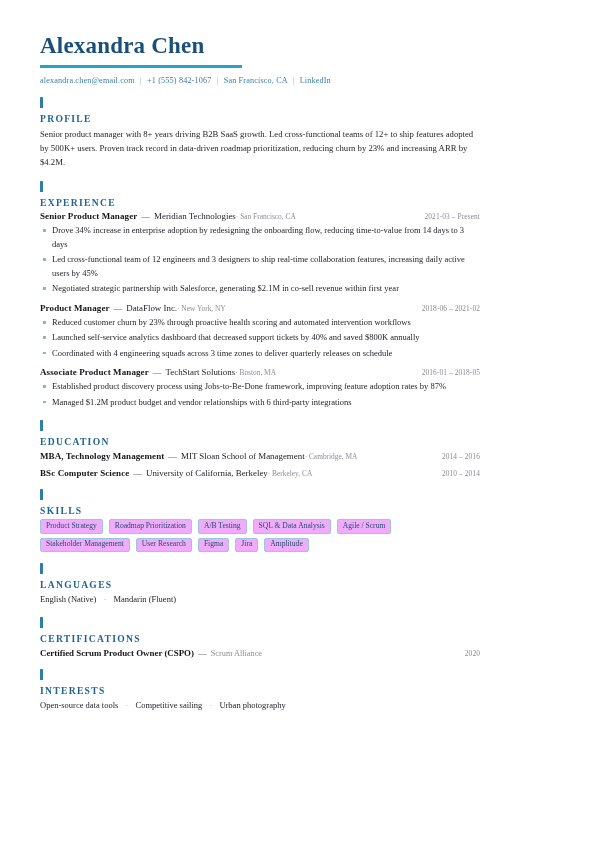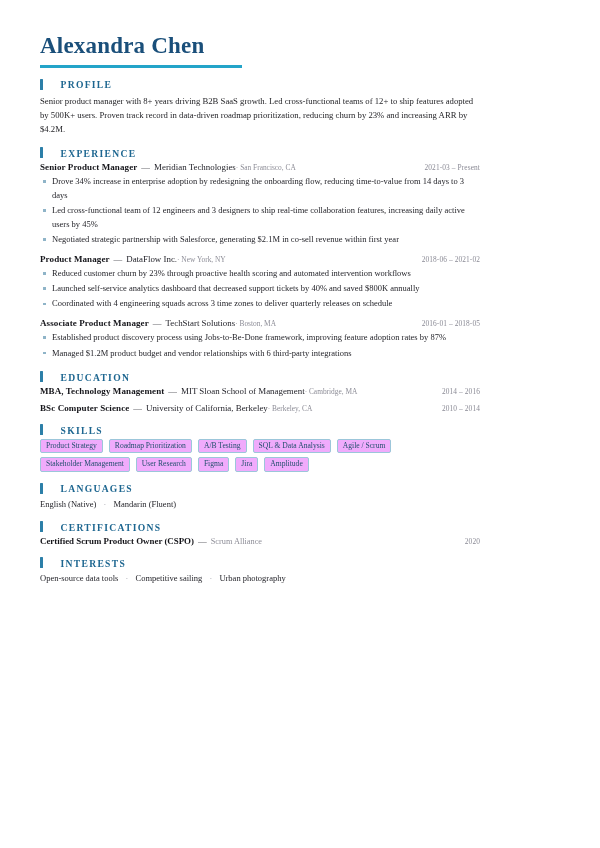--- a/index.html
+++ b/index.html
@@ -51,23 +51,24 @@
     color: #8fb6cb;
     padding: 0 3px;
   }
 
   
   .section {
     margin-top: 11px;
   }
   .sec-head {
     display: flex;
-    align-items: flex-end;
-    gap: 18px;
+    align-items: flex-start;
+    gap: 6px;
     margin-bottom: 4px;
+    flex-direction: column;
   }
   .sec-bar {
     width: 2.5px;
     height: 11px;
     background: #2c7fa8;
     flex: 0 0 auto;
     border-radius: 0.5px;
   }
   .sec-title {
     font-size: 9.6px;
@@ -206,20 +207,29 @@
   }
 </style>
 </head>
 <body>
 
 <div class="page">
 
   <div>
     <h1 class="name">Alexandra Chen</h1>
     <div class="name-rule"></div>
+    <div class="contact">
+      <span>alexandra.chen@email.com</span>
+      <span class="sep">|</span>
+      <span>+1 (555) 842-1067</span>
+      <span class="sep">|</span>
+      <span>San Francisco, CA</span>
+      <span class="sep">|</span>
+      <span>LinkedIn</span>
+    </div>
   </div>
 
   <div class="section">
     <div class="sec-head">
       <span class="sec-bar"></span>
       <span class="sec-title">PROFILE</span>
     </div>
     <div class="profile-text">Senior product manager with 8+ years driving B2B SaaS growth. Led cross-functional teams of 12+ to ship features adopted by 500K+ users. Proven track record in data-driven roadmap prioritization, reducing churn by 23% and increasing ARR by $4.2M.</div>
   </div>
 

